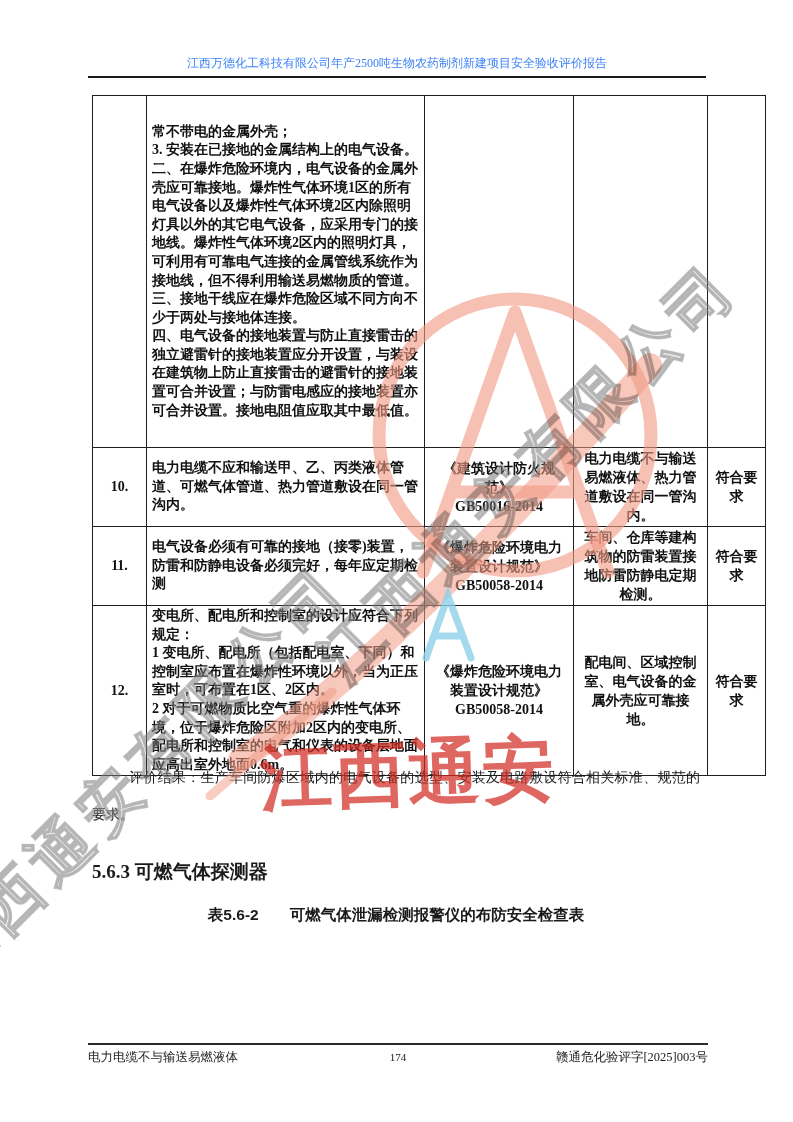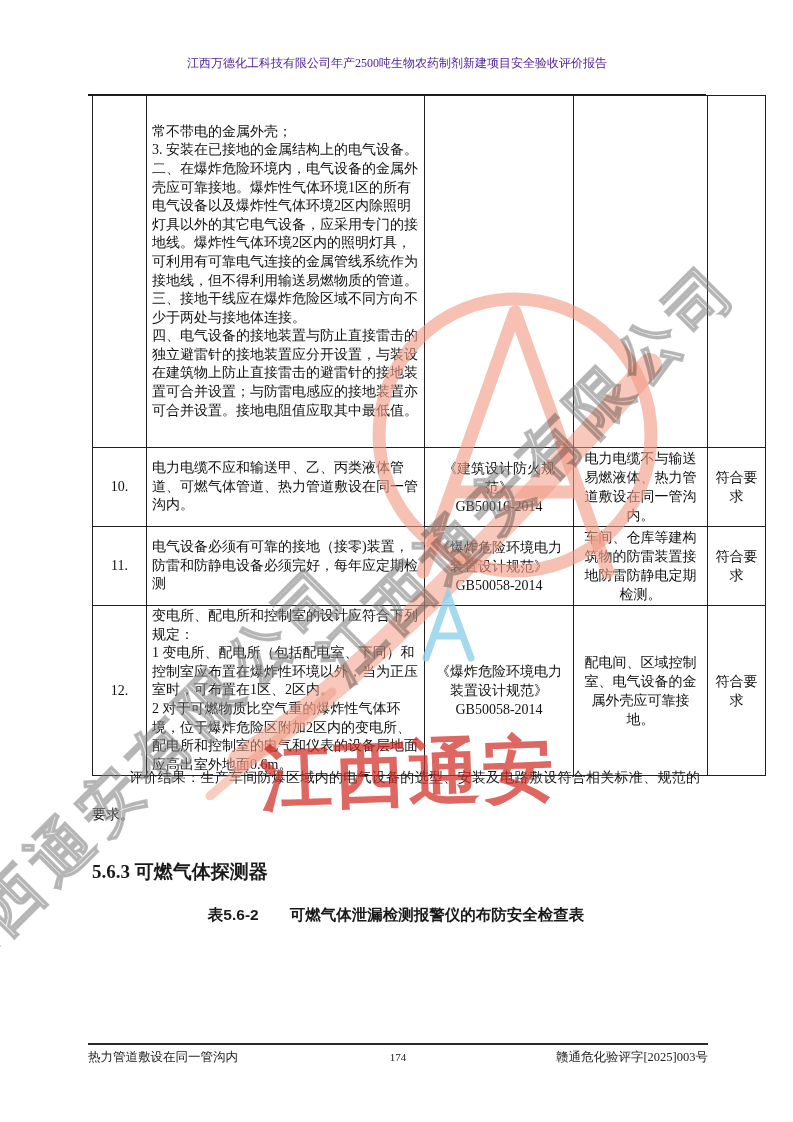--- a/index.html
+++ b/index.html
@@ -3,29 +3,29 @@
 <meta charset="utf-8">
 <style>
   html,body{margin:0;padding:0;}
   body{
     width:793px;height:1122px;position:relative;background:#ffffff;
     font-family:"Liberation Serif", serif;color:#1a1a1a;overflow:hidden;
   }
   
   .page-header{
     position:absolute;left:88px;top:55px;width:618px;text-align:center;
-    font-size:12px;color:#4c1d95;letter-spacing:0;
-    padding-bottom:22px;border-bottom:2px solid #1a1a1a;
+    font-size:12px;color:#3b82f6;letter-spacing:0;
+    padding-bottom:4px;border-bottom:2px solid #1a1a1a;
   }
   
   .doc-table-wrap{position:absolute;left:92px;top:95px;}
   table.doc-table{border-collapse:collapse;table-layout:fixed;width:618px;}
   table.doc-table td{
     border:1px solid #1f1f1f;vertical-align:middle;
-    font-size:14px;color:#111;padding:1px 5px;overflow:hidden;
+    font-size:14px;color:#111;padding:1px 5px;overflow:hidden;font-weight:bold;
   }
   td.c-no{width:43px;text-align:center;font-size:13px;}
   td.c-content{width:267px;text-align:left;white-space:pre-wrap;line-height:18.6px;}
   td.c-standard{width:138px;text-align:center;white-space:pre-wrap;font-size:13.5px;line-height:19px;}
   td.c-actual{width:123px;text-align:center;font-size:13.5px;line-height:19px;padding:1px 4px;margin-top:40px;}
   td.c-result{width:47px;text-align:center;font-size:13.5px;line-height:19px;padding:1px 3px;}
   tr.row-a{height:352px;} tr.row-10{height:64px;} tr.row-11{height:74px;} tr.row-12{height:166px;}
   
   .body-text{position:absolute;left:92px;top:753px;width:608px;}
   .para{margin:6px 0 0;font-size:14px;line-height:37px;text-indent:37px;text-align:justify;}
@@ -117,21 +117,21 @@
     </table>
 </div>
 
 <div class="body-text">
   <p class="para">评价结果：生产车间防爆区域内的电气设备的选型、安装及电路敷设符合相关标准、规范的要求。</p>
   <h3 class="section-heading">5.6.3 可燃气体探测器</h3>
   <div class="table-caption">表5.6-2　　可燃气体泄漏检测报警仪的布防安全检查表</div>
 </div>
 
 <div class="page-footer">
-  <span class="f-left">热力管道敷设在同一管沟内</span>
+  <span class="f-left">电力电缆不与输送易燃液体</span>
   <span class="f-center">174</span>
   <span class="f-right">赣通危化验评字[2025]003号</span>
 </div>
 
 <div class="watermark-layer">
   <div class="wm-diagonal wm-diag-1">江西通安有限公司</div>
   <div class="wm-diagonal wm-diag-2">江西通安有限公司</div>
   <svg class="wm-logo" width="520" height="560" viewBox="0 0 520 560">
     <circle cx="335" cy="195" r="136" fill="none" stroke="rgba(241,154,132,0.62)" stroke-width="13"></circle>
     <path d="M335 72 L243 332 M335 72 L428 332 M274 252 L398 252" fill="none" stroke="rgba(241,154,132,0.62)" stroke-width="13" stroke-linecap="round"></path>

